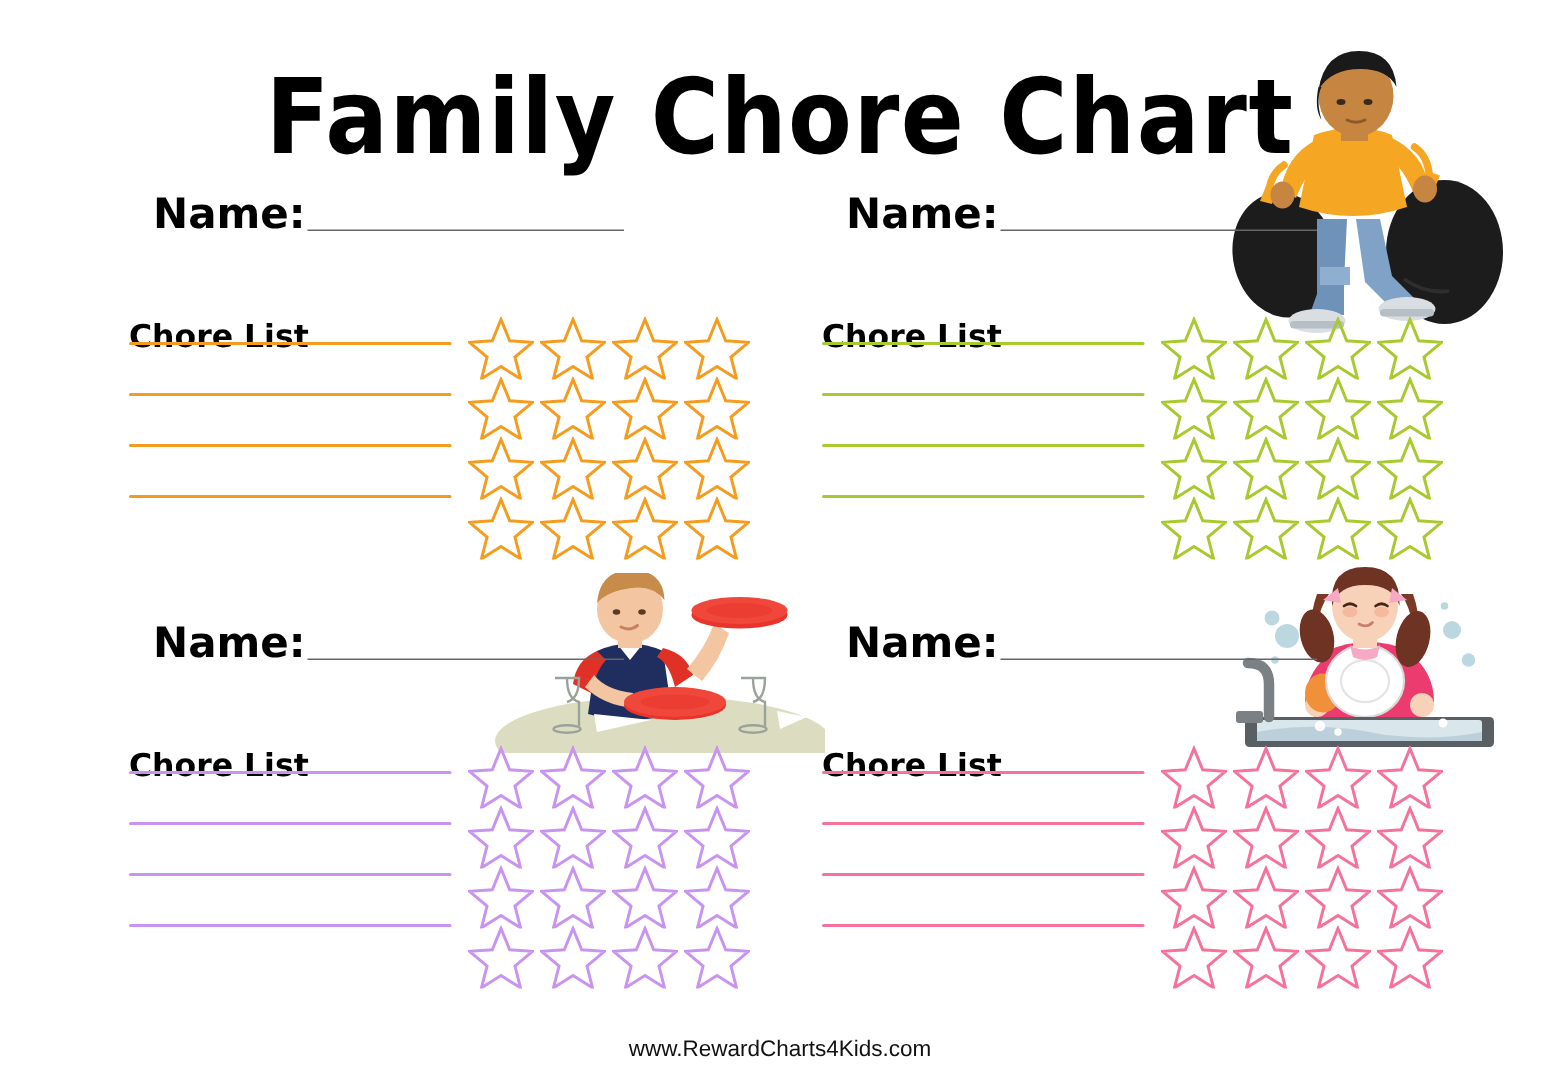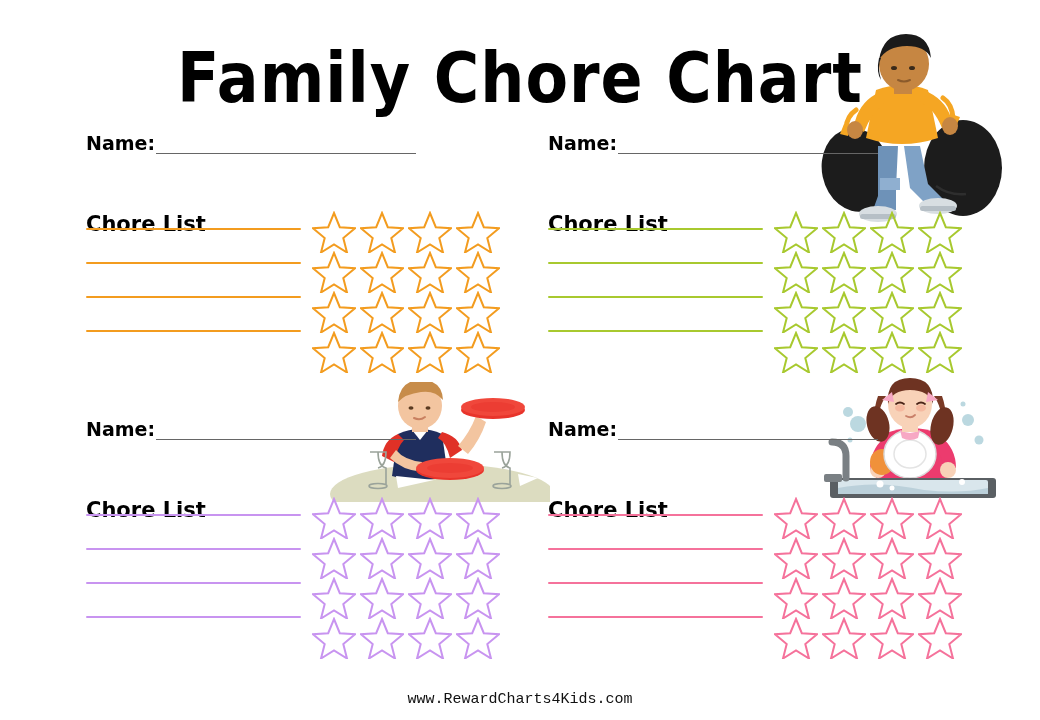--- a/index.html
+++ b/index.html
@@ -26,22 +26,22 @@
   .q-tr{left:540px;top:132px;}
   .q-bl{left:78px;top:418px;}
   .q-br{left:540px;top:418px;}
 
   .name-row{
     position:absolute;left:8px;top:0px;
     display:flex;align-items:flex-end;width:330px;
   }
   .name-label{
     font-family:"DejaVu Sans",sans-serif;
-    font-weight:bold;font-size:19px;color:#000;
-    line-height:22px;white-space:nowrap;
+    font-weight:bold;font-size:28px;color:#000;
+    line-height:22px;white-space:nowrap;margin-left:16px;
   }
   .name-blank{
     flex:1;height:18px;border-bottom:1.5px solid #666;
     margin-left:1px;
   }
   .chore-title{
     position:absolute;left:8px;top:48px;
     font-family:"DejaVu Sans",sans-serif;
     font-weight:bold;font-size:21px;color:#000;white-space:nowrap;margin-top:32px;
   }
@@ -55,21 +55,21 @@
     position:absolute;left:232px;top:80px;
     display:grid;grid-template-columns:repeat(4,48px);
     grid-template-rows:repeat(4,40px);
     justify-items:center;align-items:center;
   }
   .stars svg{display:block;}
 
   
   .footer{
     position:absolute;left:0;bottom:12px;width:1040px;text-align:center;
-    font-family:Liberation Mono, monospace;
+    font-family:Liberation Sans, sans-serif;
     font-size:15px;color:#111;letter-spacing:0px;
   }
 
   
   .art{position:absolute;}
   .art-trash{left:818px;top:28px;width:190px;height:195px;}
   .art-table{left:330px;top:382px;width:220px;height:120px;}
   .art-dishes{left:822px;top:378px;width:180px;height:125px;}
 </style>
 </head>

